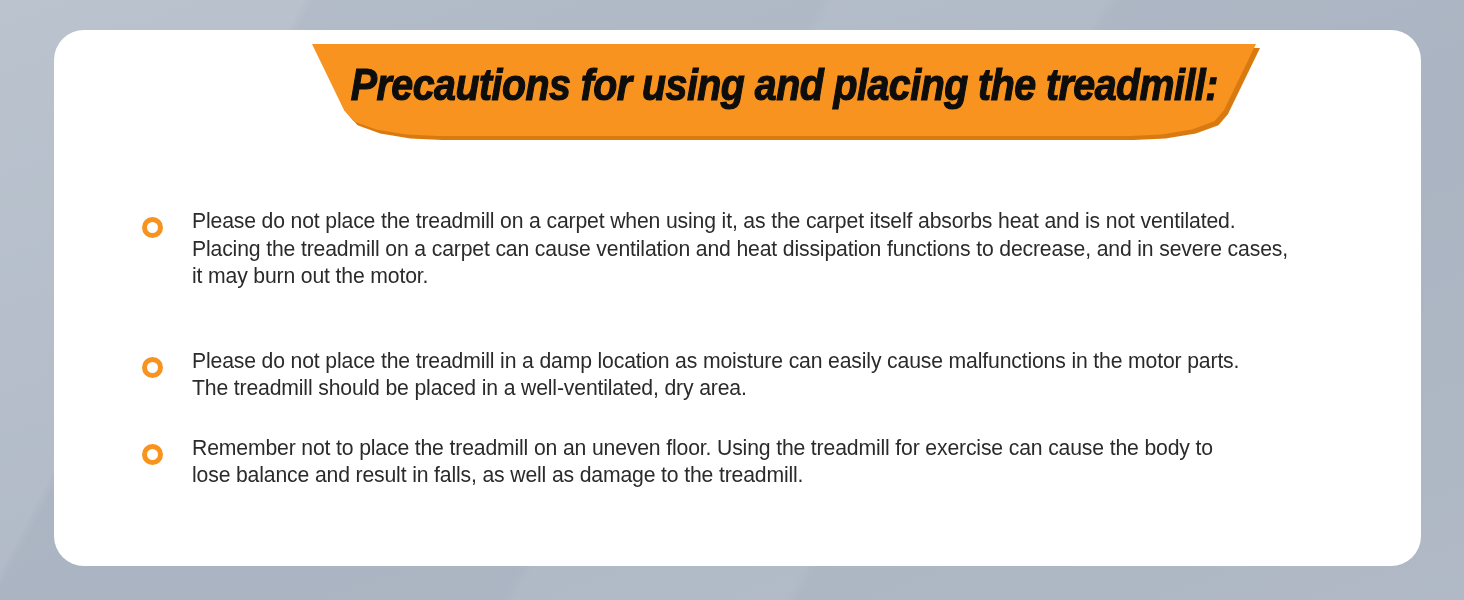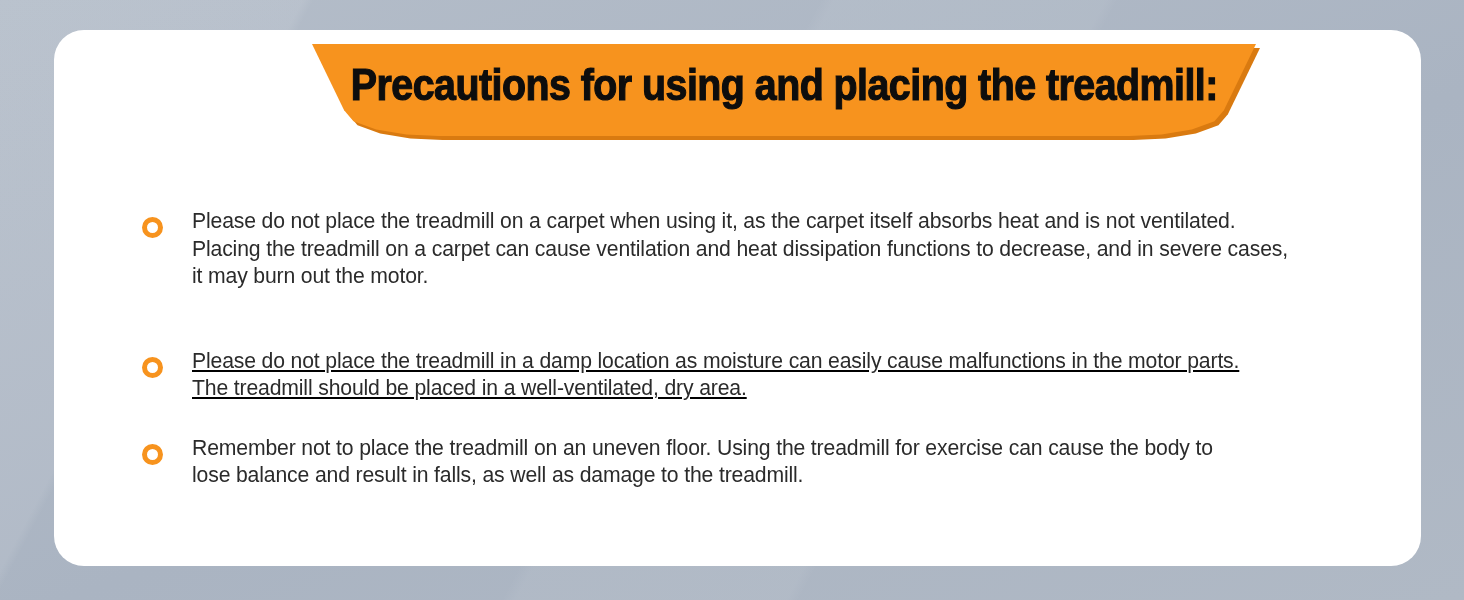--- a/index.html
+++ b/index.html
@@ -48,20 +48,21 @@
     border-radius: 30px;
   }
 
   
   #banner-wrap {
     position: absolute;
     left: 258px;
     top: 14px;
     width: 948px;
     height: 94px;
+    font-style: italic;
   }
 
   #banner-shadow {
     position: absolute;
     left: 4px;
     top: 4px;
     width: 944px;
     height: 92px;
     background: #d97a10;
     clip-path: polygon(0% 0%, 100% 0%, 96.6% 72%, 95.6% 84%, 93.2% 93%, 90.0% 98.5%, 86.6% 100%, 13.4% 100%, 10.0% 98.5%, 6.8% 93%, 4.4% 84%, 3.4% 72%);
@@ -101,21 +102,21 @@
     width: 1290px;
   }
 
   .bullet-row {
     position: relative;
     display: flex;
     align-items: flex-start;
   }
 
   .bullet-row.item-0 { margin-top: 0px; }
-  .bullet-row.item-1 { margin-top: 57px; text-decoration: underline; }
+  .bullet-row.item-1 { margin-top: 57px; }
   .bullet-row.item-2 { margin-top: 32px; }
 
   .bullet-marker {
     flex: 0 0 auto;
     width: 21px;
     height: 21px;
     border-radius: 50%;
     border: 5px solid #f7931e;
     margin-top: 9px;
     margin-right: 29px;

